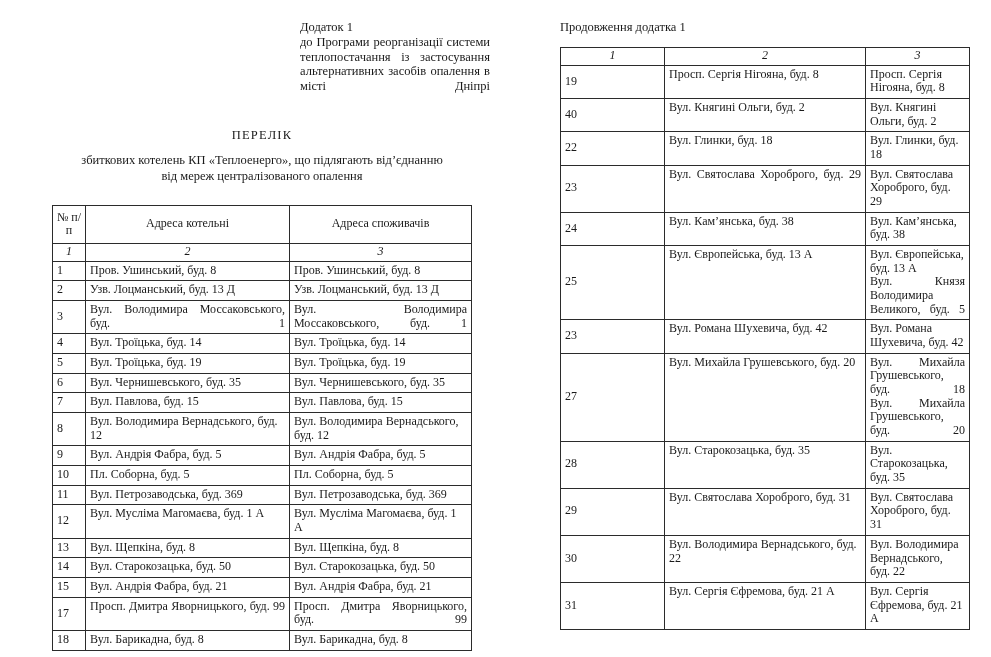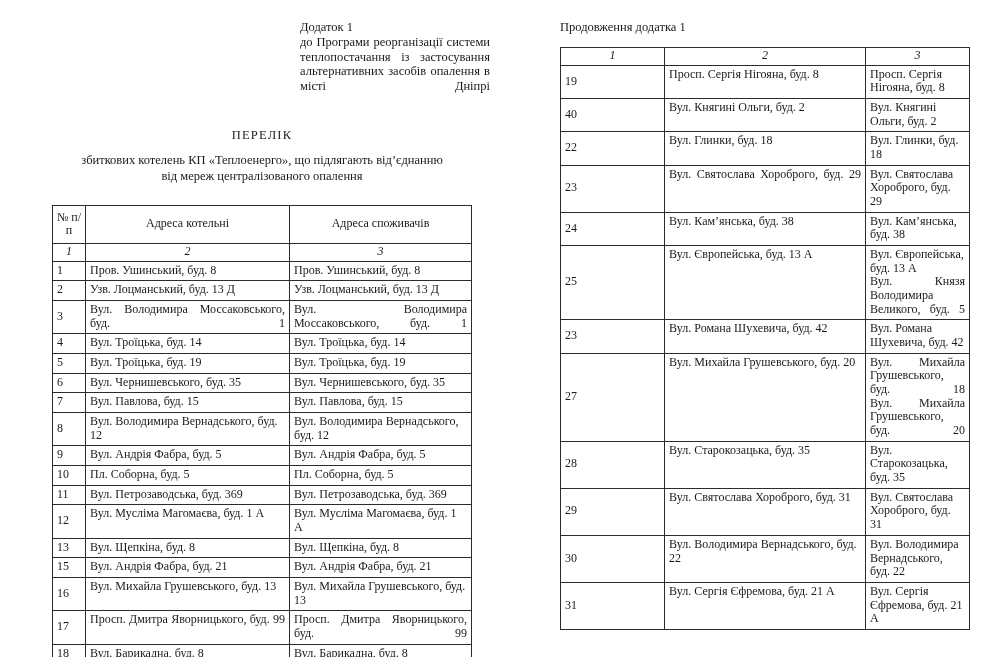--- a/index.html
+++ b/index.html
@@ -181,28 +181,28 @@
             <td class="num">12</td>
             <td class="w-addr">Вул. Мусліма Магомаєва, буд. 1 А</td>
             <td>Вул. Мусліма Магомаєва, буд. 1 А</td>
           </tr>
           <tr>
             <td class="num">13</td>
             <td class="w-addr">Вул. Щепкіна, буд. 8</td>
             <td>Вул. Щепкіна, буд. 8</td>
           </tr>
           <tr>
+            <td class="num">14</td>
+            <td class="w-addr">Вул. Старокозацька, буд. 50</td>
+            <td>Вул. Старокозацька, буд. 50</td>
+          </tr>
+          <tr>
             <td class="num">15</td>
             <td class="w-addr">Вул. Андрія Фабра, буд. 21</td>
             <td>Вул. Андрія Фабра, буд. 21</td>
-          </tr>
-          <tr>
-            <td class="num">16</td>
-            <td class="w-addr">Вул. Михайла Грушевського, буд. 13</td>
-            <td>Вул. Михайла Грушевського, буд. 13</td>
           </tr>
           <tr>
             <td class="num">17</td>
             <td class="w-addr just">Просп. Дмитра Яворницького, буд. 99</td>
             <td class="just">Просп. Дмитра Яворницького, буд. 99</td>
           </tr>
           <tr>
             <td class="num">18</td>
             <td class="w-addr">Вул. Барикадна, буд. 8</td>
             <td>Вул. Барикадна, буд. 8</td>

